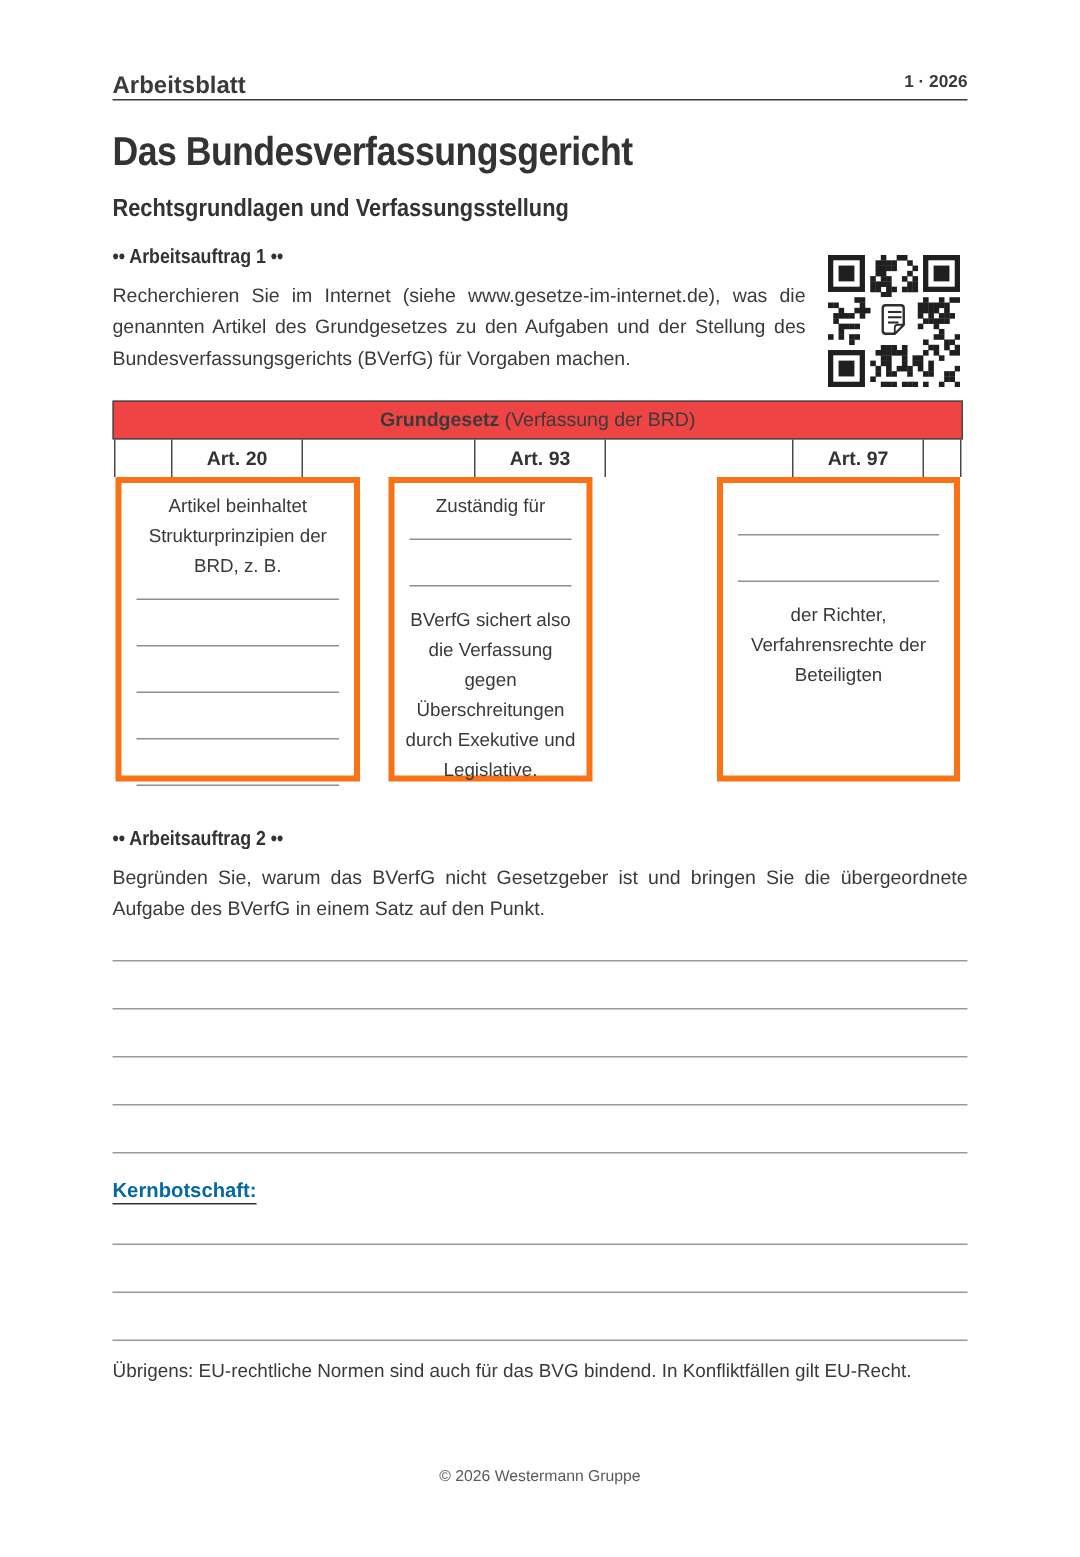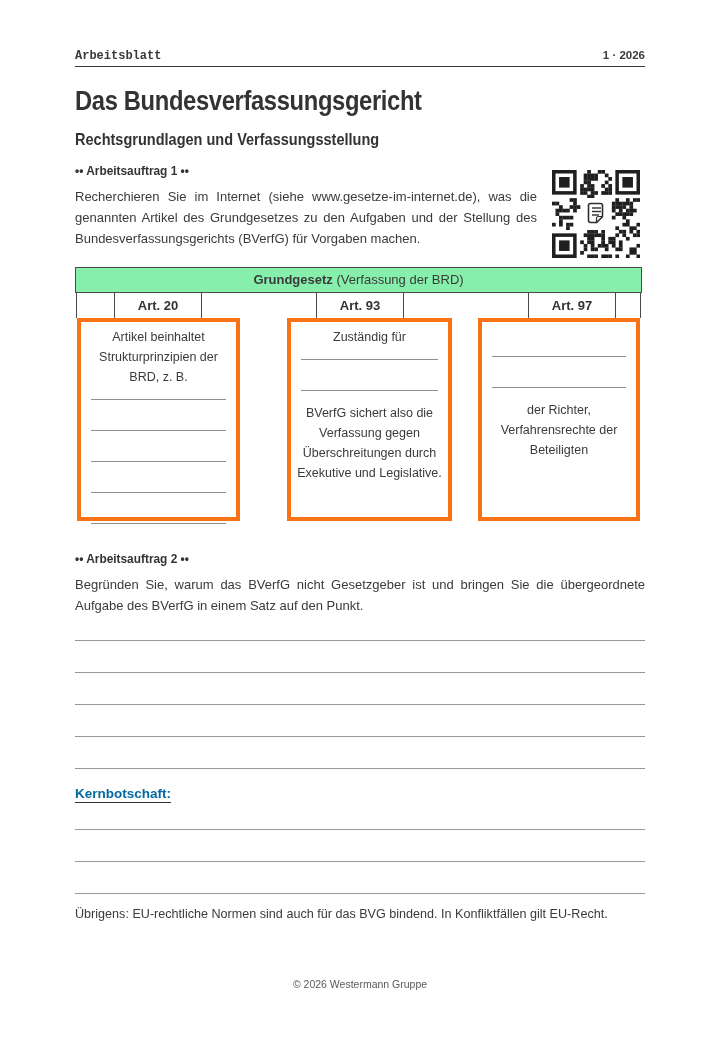--- a/index.html
+++ b/index.html
@@ -7,42 +7,42 @@
     position:relative;
     width:720px;height:1038px;
     margin:0 auto;
     background:#ffffff;
     font-family:"Liberation Sans","DejaVu Sans",sans-serif;
     color:#3a3a3a;
     overflow:hidden;
   }
   .abs{position:absolute;}
   
-  .hdr-left{left:75px;top:49px;font-size:12px;font-weight:700;font-family:Liberation Mono, monospace;}
+  .hdr-left{left:75px;top:49px;font-size:16px;font-weight:700;}
   .hdr-right{left:75px;top:49px;width:570px;text-align:right;font-size:11.5px;font-weight:700;}
   .hdr-rule{left:75px;top:66px;width:570px;border-top:1.6px solid #3a3a3a;}
   .hdr-page{left:75px;top:71px;width:570px;text-align:right;font-size:11px;font-weight:400;}
   
   .condensed{transform:scaleX(0.88);transform-origin:left center;white-space:nowrap;}
   .title{left:75px;top:86px;font-size:27px;font-weight:700;letter-spacing:-0.4px;color:#333;}
   .subtitle{left:75px;top:130px;font-size:16.5px;font-weight:700;color:#333;}
   .task-hd{font-size:13.5px;font-weight:700;color:#333;}
   .task1-hd{left:75px;top:163px;}
   .task2-hd{left:75px;top:551px;}
   
   .para{font-size:13px;line-height:21px;text-align:justify;}
   .p1{left:75px;top:186px;width:462px;}
   .p2{left:75px;top:574px;width:570px;}
   .note{left:75px;top:905px;width:580px;font-size:12.6px;line-height:19px;}
   
   .qr{left:552px;top:170px;}
   
   .diagram{left:75px;top:267px;width:567px;height:256px;}
   .gg-bar{position:absolute;left:0;top:0;width:565px;height:24px;
-    background:#86efac;border:1px solid #4a4a4a;
+    background:#ef4444;border:1px solid #4a4a4a;
     text-align:center;line-height:24px;font-size:13px;}
   .gg-bar b{font-weight:700;}
   .label-row{position:absolute;left:0;top:26px;width:567px;height:25px;}
   .edge-tick{position:absolute;top:0;height:25px;width:0;border-left:1px solid #4a4a4a;}
   .art-cell{position:absolute;top:0;height:25px;width:86px;
     border-left:1px solid #4a4a4a;border-right:1px solid #4a4a4a;
     text-align:center;line-height:25px;font-size:13px;font-weight:700;color:#333;}
   .gg-box{position:absolute;top:51px;height:203px;border:4px solid #f97316;
     font-size:12.5px;line-height:20px;text-align:center;box-sizing:border-box;}
   .gg-box .box-text{padding:5px 6px 0 6px;}
@@ -267,21 +267,21 @@
       <div class="box-text">Artikel beinhaltet Strukturprinzipien der BRD, z. B.</div>
       <div class="box-lines b1-lines">
           <div class="wline"></div>
           <div class="wline"></div>
           <div class="wline"></div>
           <div class="wline"></div>
           <div class="wline"></div>
         </div>
     </div>
 
-    <div class="gg-box" style="left:212px;width:165px;">
+    <div class="gg-box" style="left:184px;width:136px;">
       <div class="box-text">Zuständig für</div>
       <div class="box-lines b2-lines">
           <div class="wline"></div>
           <div class="wline"></div>
         </div>
       <div class="box-text2">BVerfG sichert also die Verfassung gegen Überschreitungen durch Exekutive und Legislative.</div>
     </div>
 
     <div class="gg-box" style="left:403px;width:162px;">
       <div class="box-lines b3-lines">

